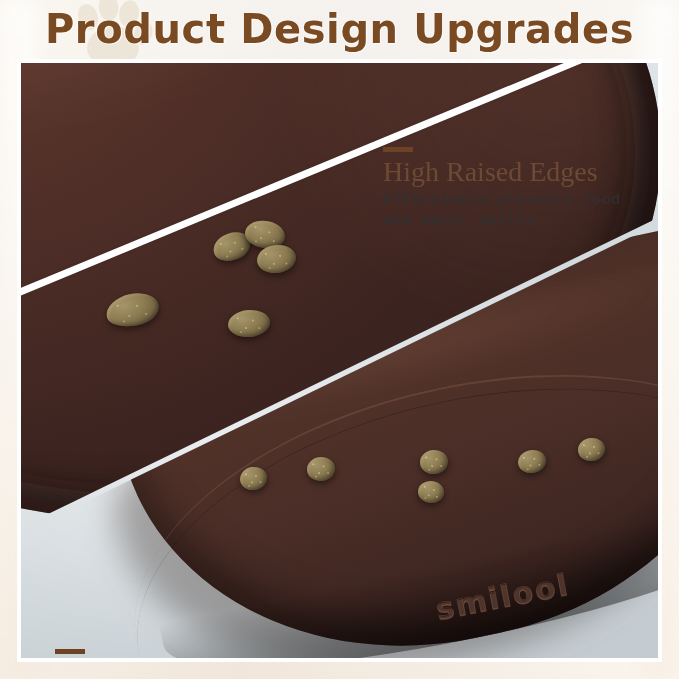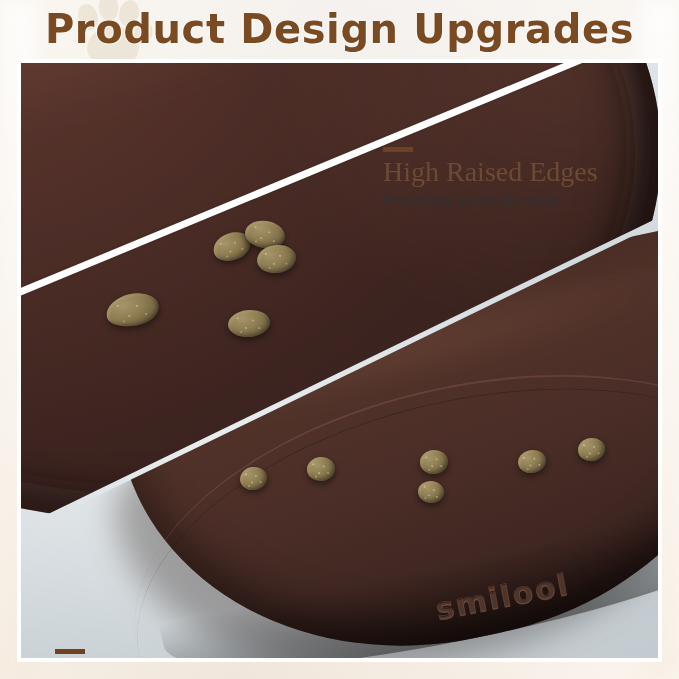--- a/index.html
+++ b/index.html
@@ -211,21 +211,21 @@
     margin-bottom: 5px;
   }
   .callout-title {
     font-family: Liberation Serif, serif;
     font-size: 28px;
     line-height: 1.08;
     color: #6c4a33;
     white-space: nowrap;
   }
   .callout-sub {
-    font-family: Liberation Sans, sans-serif;
+    font-family: Liberation Mono, monospace;
     font-size: 15.5px;
     line-height: 1.28;
     color: #2f3133;
     margin-top: 4px;
     letter-spacing: 0.2px;
   }
 
   
   .split {
     position: absolute;
@@ -430,20 +430,21 @@
       <div class="kibble" style="left: 85px; top: 231px; width: 53px; height: 32px; border-radius: 52% 48% 46% 54% / 56% 50% 50% 44%; transform: rotate(-11deg);"></div>
       <div class="kibble" style="left: 207px; top: 247px; width: 42px; height: 27px; border-radius: 50% / 52% 48%; transform: rotate(-4deg);"></div>
     </div>
 
 
     <div class="callout-hre">
       <div class="accent-bar"></div>
       <div class="callout-title">High Raised Edges</div>
       <div class="callout-sub">
         <div>Effectively prevents food</div>
+        <div>and water spills</div>
       </div>
     </div>
 
     <div class="panel-bottom">
       <div class="mat-bot-back"></div>
       <div class="mat-bot-shadow"></div>
       <div class="mat-bot">
         <div class="mat-bot-hl"></div>
         <div class="mat-bot-crease"></div>
         <div class="mat-bot-crease2"></div>

